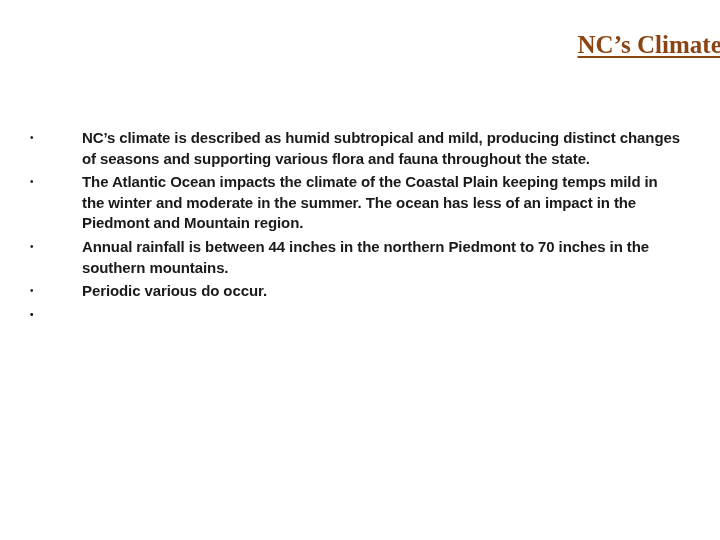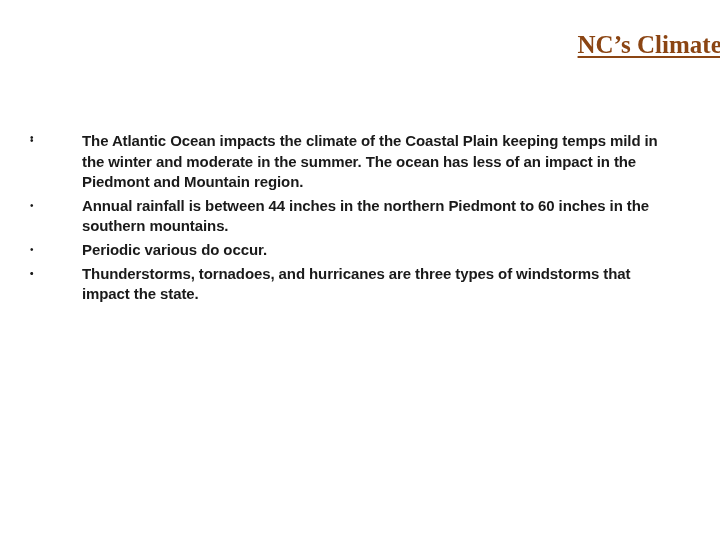--- a/index.html
+++ b/index.html
@@ -75,34 +75,34 @@
 <body>
 
 <div class="slide">
   <div class="title">
     <span>NC’s Climate </span>
   </div>
 
   <ul class="bullets">
     <li class="bullet-item">
       <span class="bullet-dot">•</span>
+      <span>NC’s climate is described as humid subtropical and mild, producing distinct changes of seasons and supporting various flora and fauna throughout the state.</span>
     </li>
     <li class="bullet-item">
       <span class="bullet-dot">•</span>
       <span>The Atlantic Ocean impacts the climate of the Coastal Plain keeping temps mild in the winter and moderate in the summer.  The ocean has less of an impact in the Piedmont and Mountain region.</span>
     </li>
     <li class="bullet-item">
       <span class="bullet-dot">•</span>
-      <span>Annual rainfall is between 44 inches in the northern Piedmont to 60 inches in the southern mountains.</span>
+      <span>Annual rainfall is between 44 inches in the northern Piedmont to 70 inches in the southern mountains.</span>
     </li>
     <li class="bullet-item">
       <span class="bullet-dot">•</span>
       <span>Periodic various do occur.</span>
     </li>
     <li class="bullet-item">
       <span class="bullet-dot">•</span>
     </li>
     <li class="bullet-item">
       <span class="bullet-dot">•</span>
-      <span>Thunderstorms, tornadoes, and hurricanes are three types of windstorms that impact the state.</span>
     </li>
   </ul>
 </div>
 
 </body></html>

